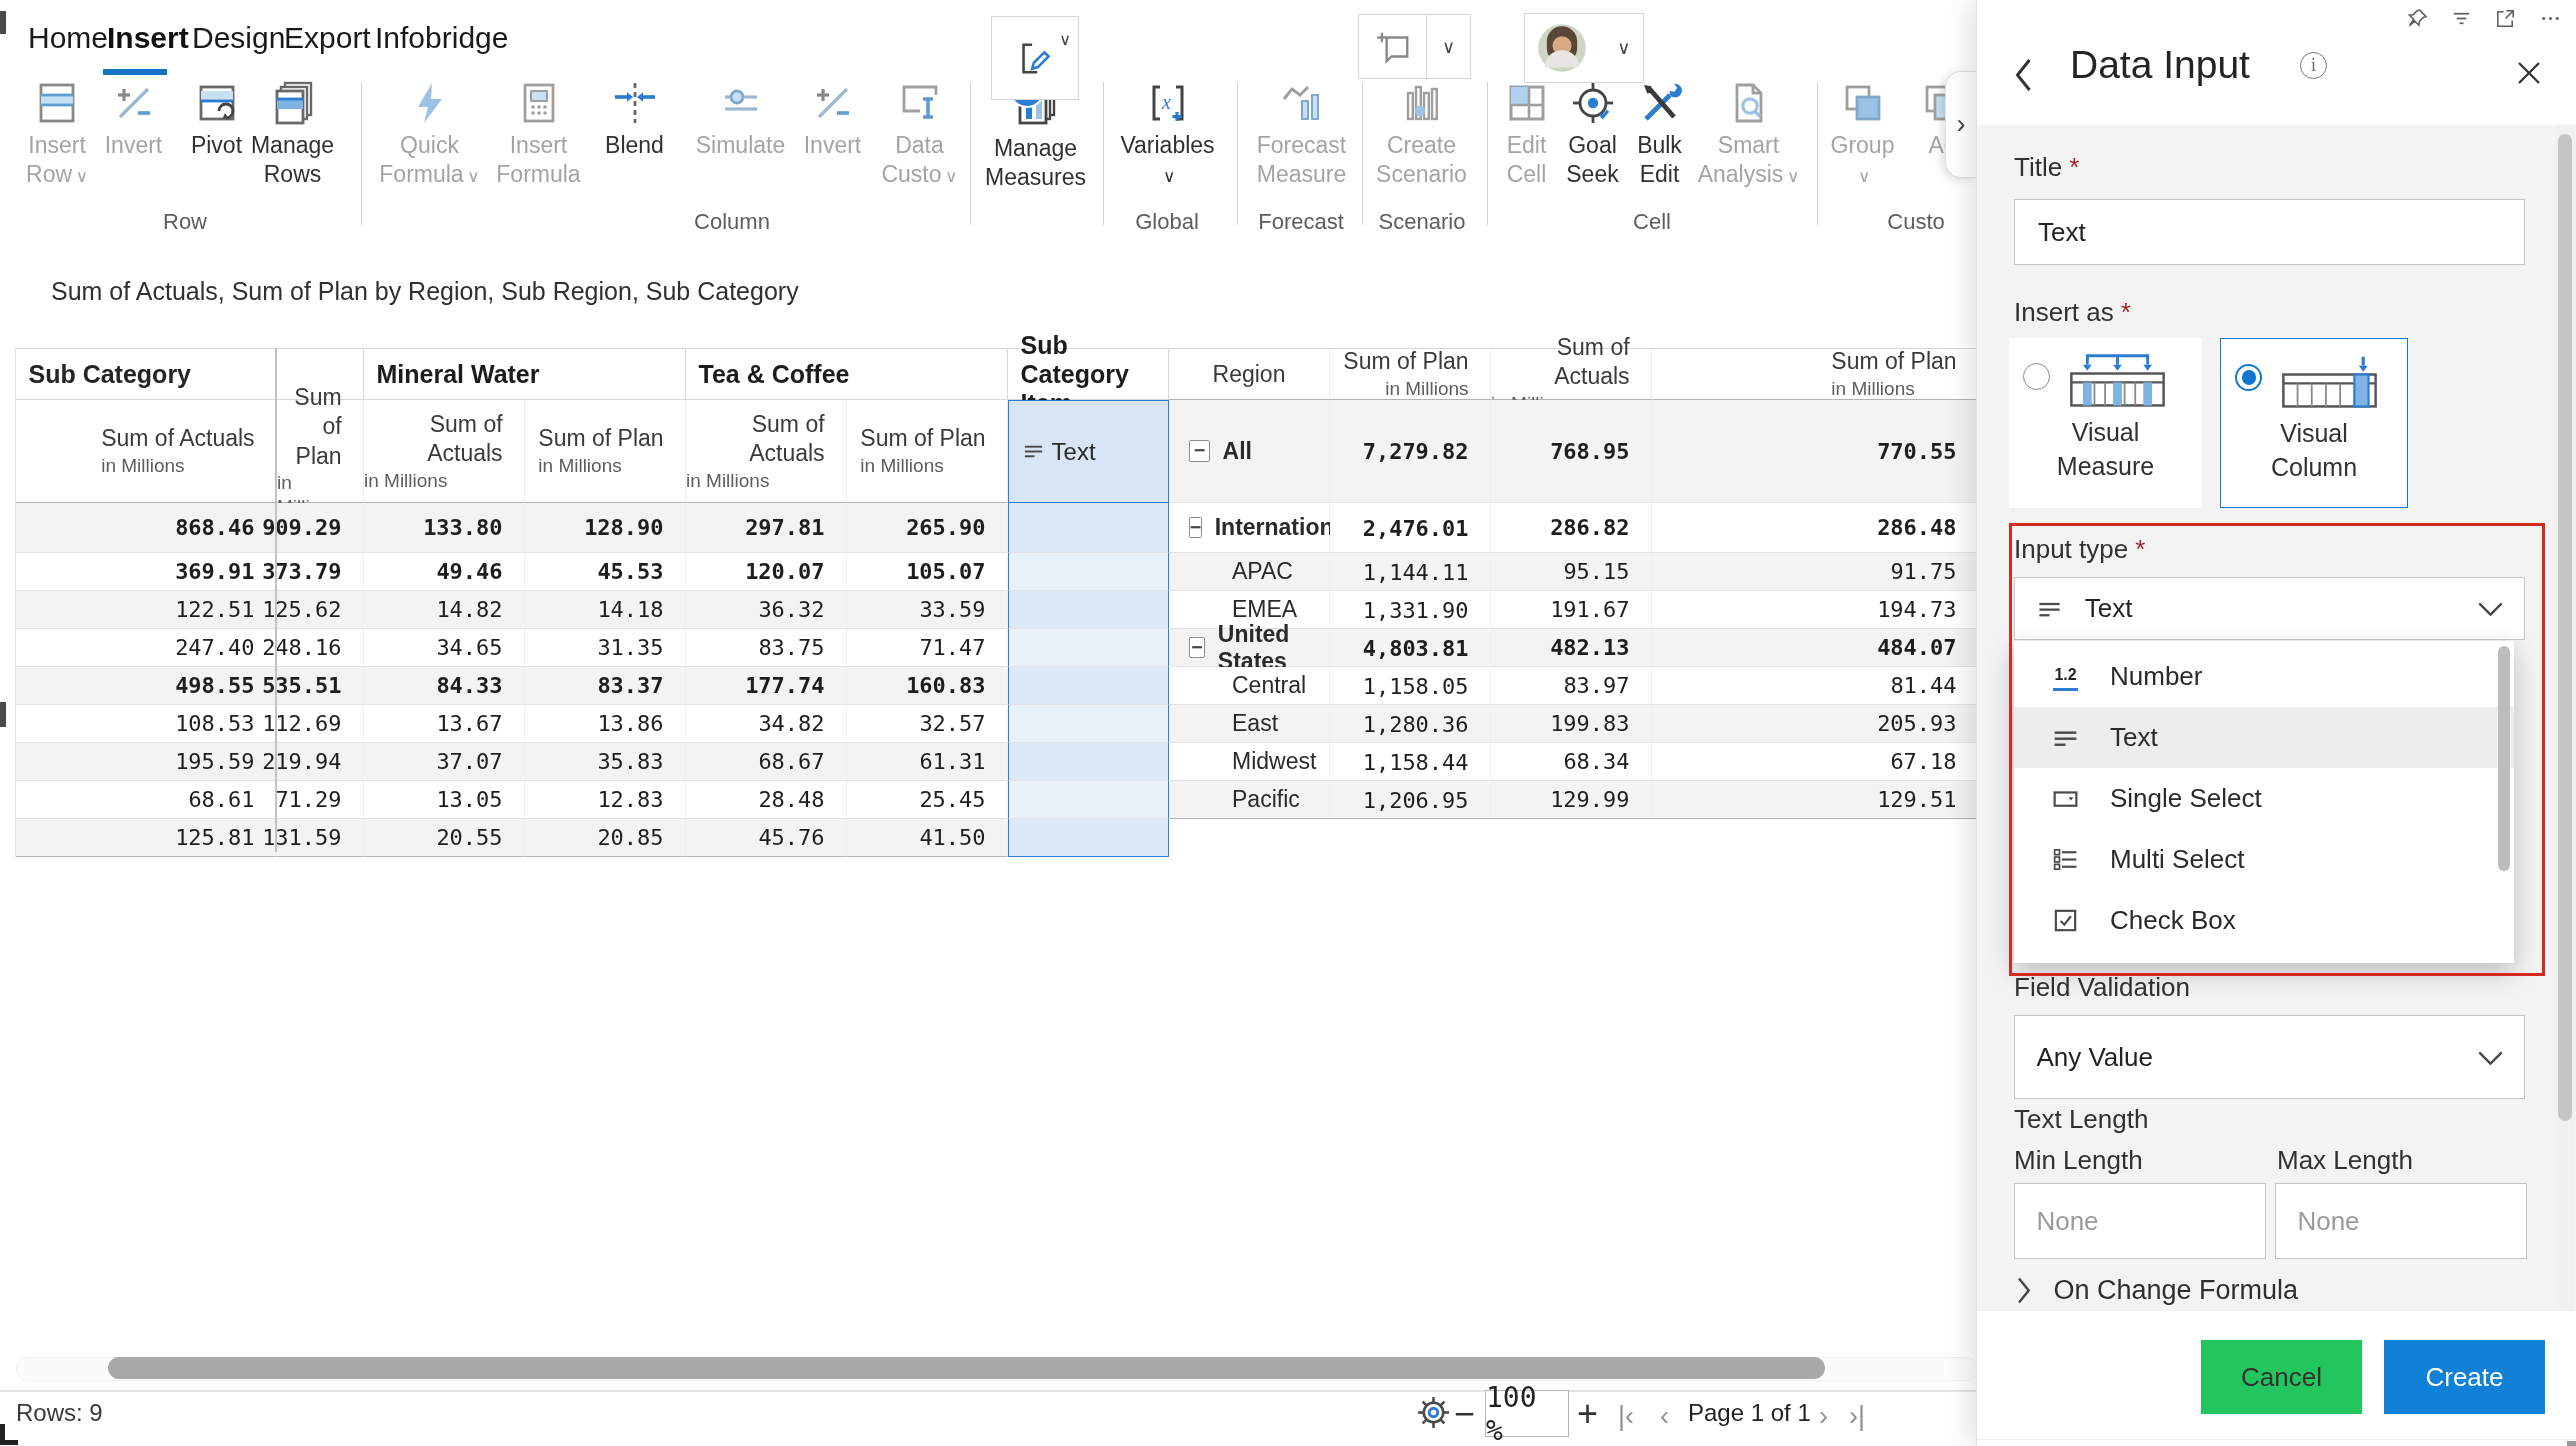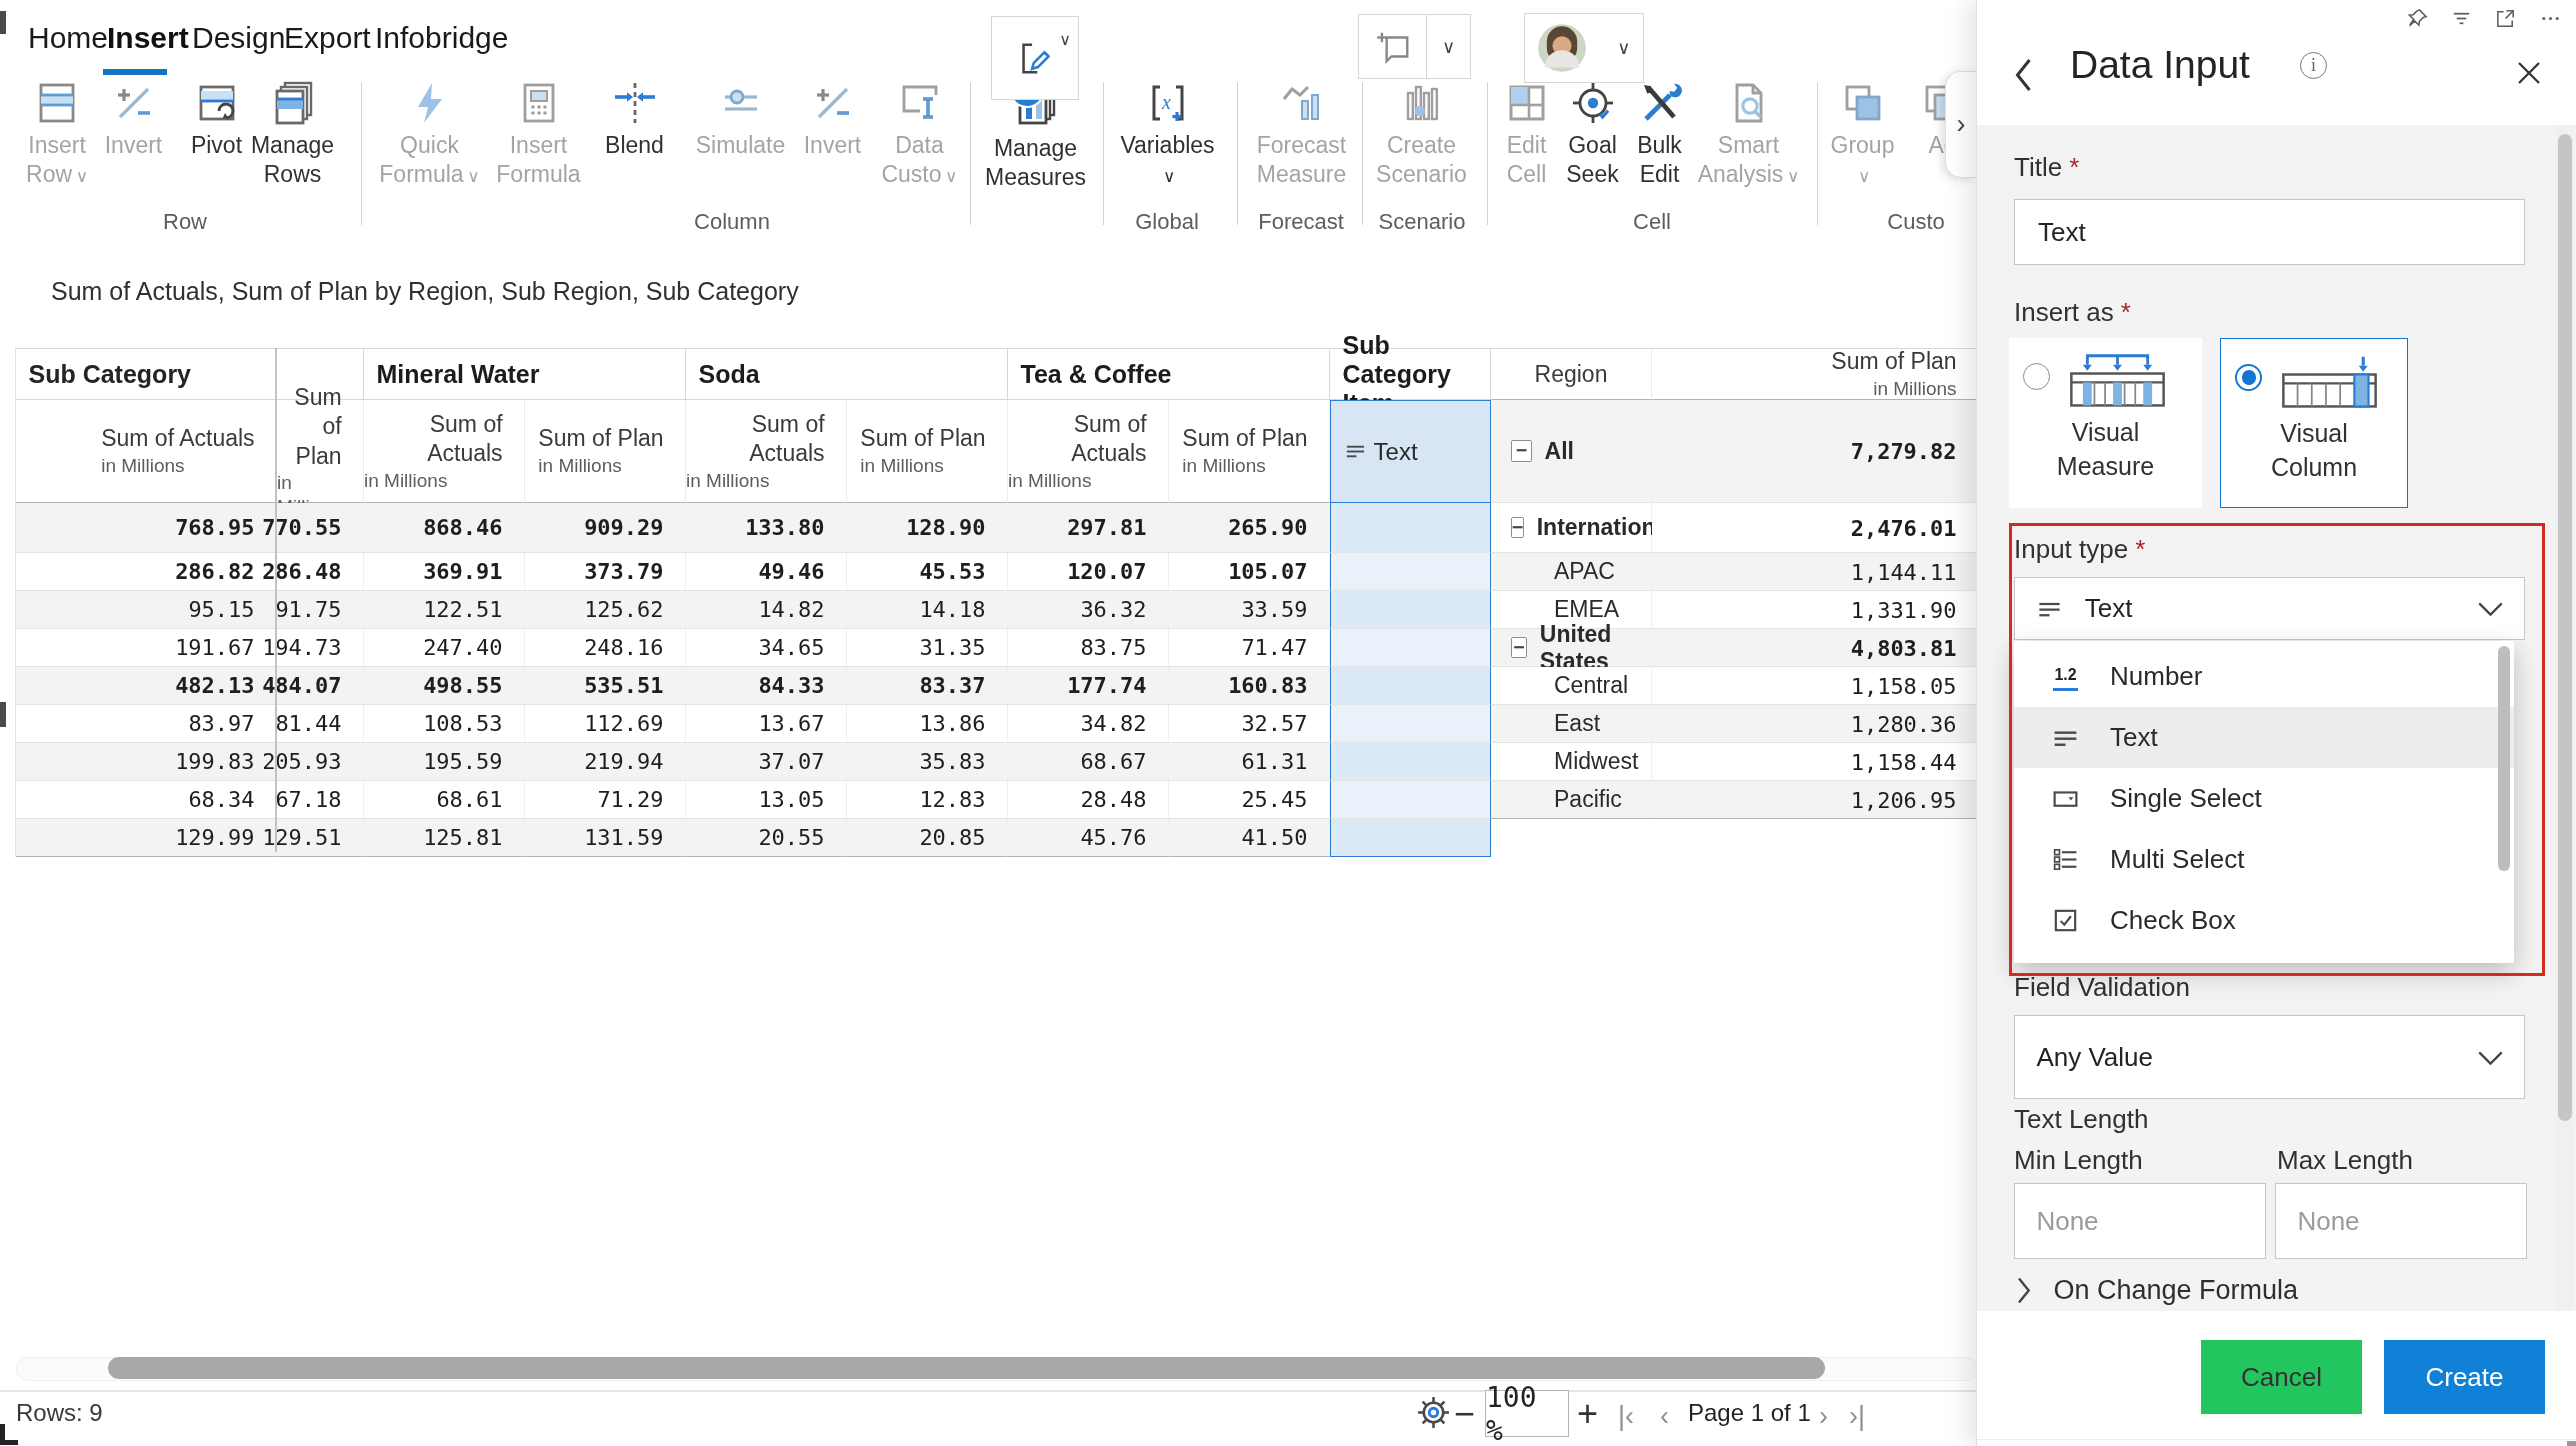--- a/index.html
+++ b/index.html
@@ -380,21 +380,20 @@
     <span>›</span>
   </div>
 
 <div class="vtitle">Sum of Actuals, Sum of Plan by Region, Sub Region, Sub Category</div>
 
 <div class="tgrid">
 
   <div class="cell gh c-corner">Sub Category</div>
   <div class="cell gh"></div>
   <div class="cell gh ghl gspan2">Mineral Water</div>
-  <div class="cell gh ghl gspan2">Soda</div>
   <div class="cell gh ghl gspan2">Tea &amp; Coffee</div>
   <div class="cell gh ghl">Sub Category Item</div>
 
   <div class="cell hdr2 c-region">Region</div>
   <div class="cell hdr2 mh mclip">
       <div class="mhin">
         <div class="mh1">Sum of Plan</div>
         <div class="mh2">in Millions</div>
       </div>
     </div>

